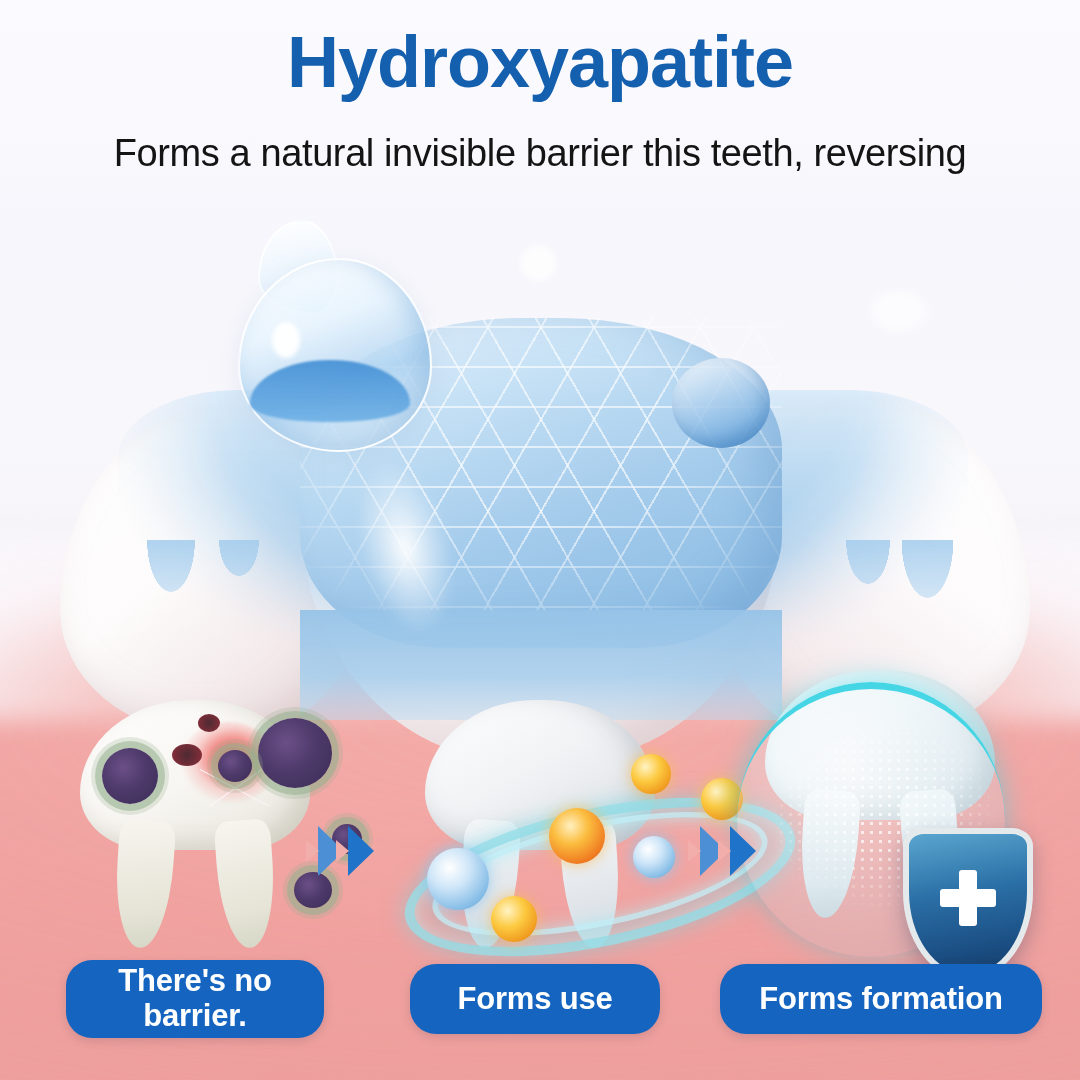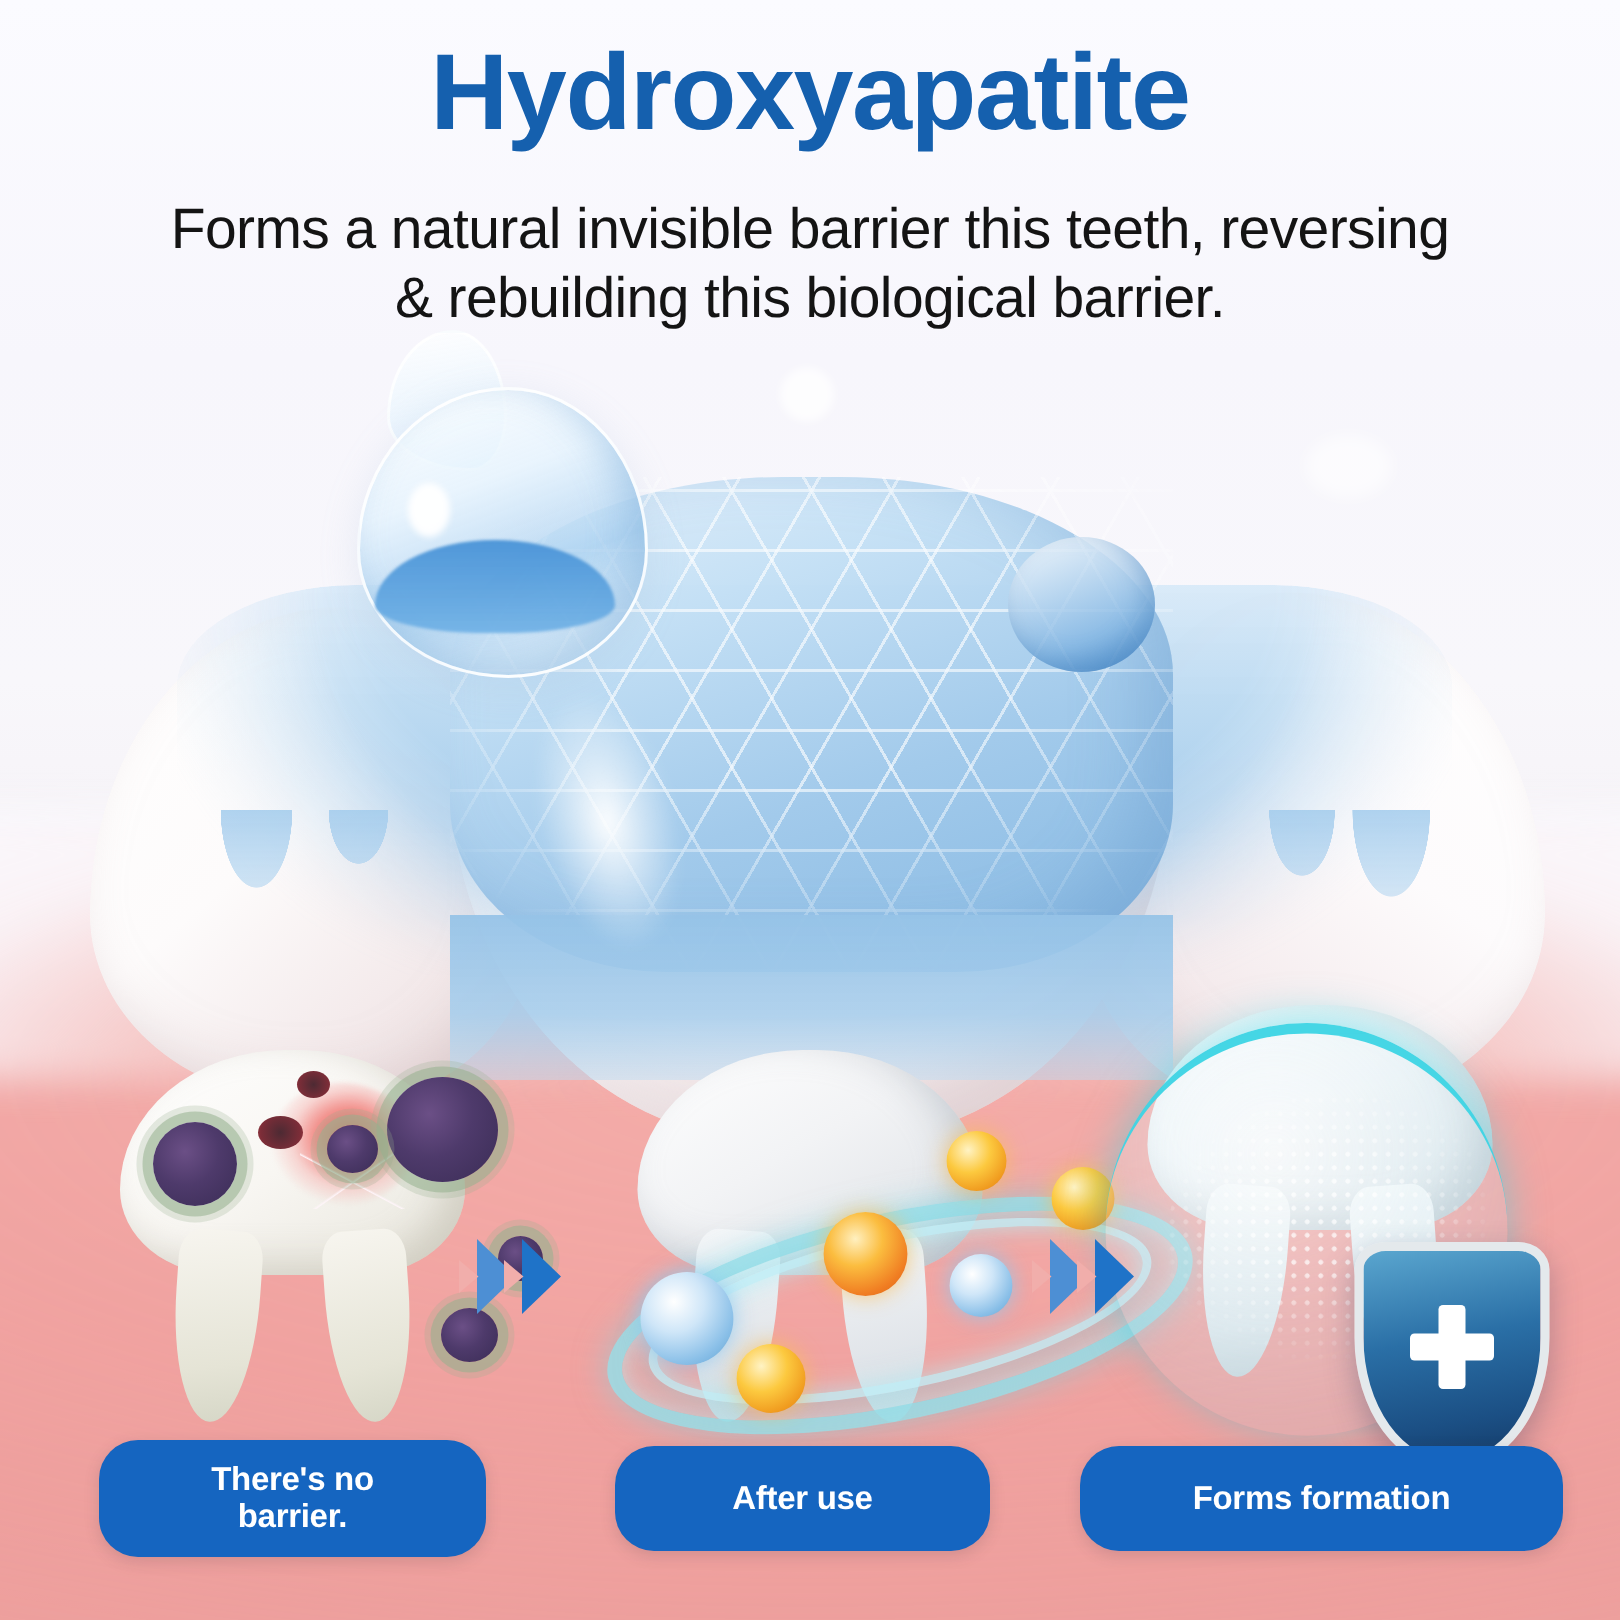--- a/index.html
+++ b/index.html
@@ -313,40 +313,39 @@
   .chev-cut{
     position:absolute;top:18px;width:0;height:0;
     border-top:11px solid transparent;border-bottom:11px solid transparent;
   }
   .chev-cut.k-a{left:-12px;border-left:13px solid #f1aeab;}
   .chev-cut.k-b{left:18px;border-left:13px solid #f1aeab;}
 
   
   .pill{
     position:absolute;background:#1565c0;border-radius:26px;
-    color:#ffffff;font-size:22px;font-weight:bold;line-height:1.12;
+    color:#ffffff;font-size:31px;font-weight:bold;line-height:1.12;
     display:flex;align-items:center;justify-content:center;text-align:center;
     letter-spacing:-.2px;box-shadow:0 3px 10px rgba(80,60,70,.18);
   }
   .pill.p1{left:66px;top:960px;width:258px;height:78px;}
   .pill.p2{left:410px;top:964px;width:250px;height:70px;}
   .pill.p3{left:720px;top:964px;width:322px;height:70px;}
 </style>
 </head>
 <body>
 
 <div id="poster">
 
   <div class="gum-wash"></div>
   <div class="gum-top-curve"></div>
 
   <div class="title">Hydroxyapatite</div>
   <div class="subtitle">
     <span>Forms a natural invisible barrier this teeth, reversing</span>
-    <span class="l2">&amp; rebuilding this biological barrier.</span>
   </div>
 
   <div class="hero">
     <div class="molar-left"></div>
     <div class="molar-right"></div>
     <div class="molar-main"></div>
 
     <div class="coating">
       <div class="coat-band"></div>
     </div>
@@ -428,16 +427,16 @@
     <div class="chev c-b"></div>
     <div class="chev-cut k-b"></div>
   </div>
 
   <div class="pill p1">
     <span>
       <span>There's no</span><br>
       <span>barrier.</span>
     </span>
   </div>
-  <div class="pill p2">After use</div>
+  <div class="pill p2">Forms use</div>
   <div class="pill p3">Forms formation</div>
 
 </div>
 
 </body></html>

